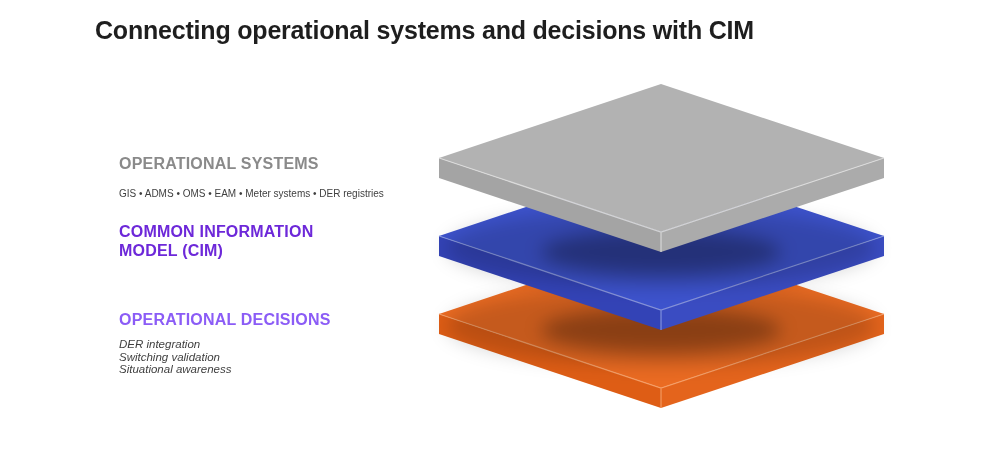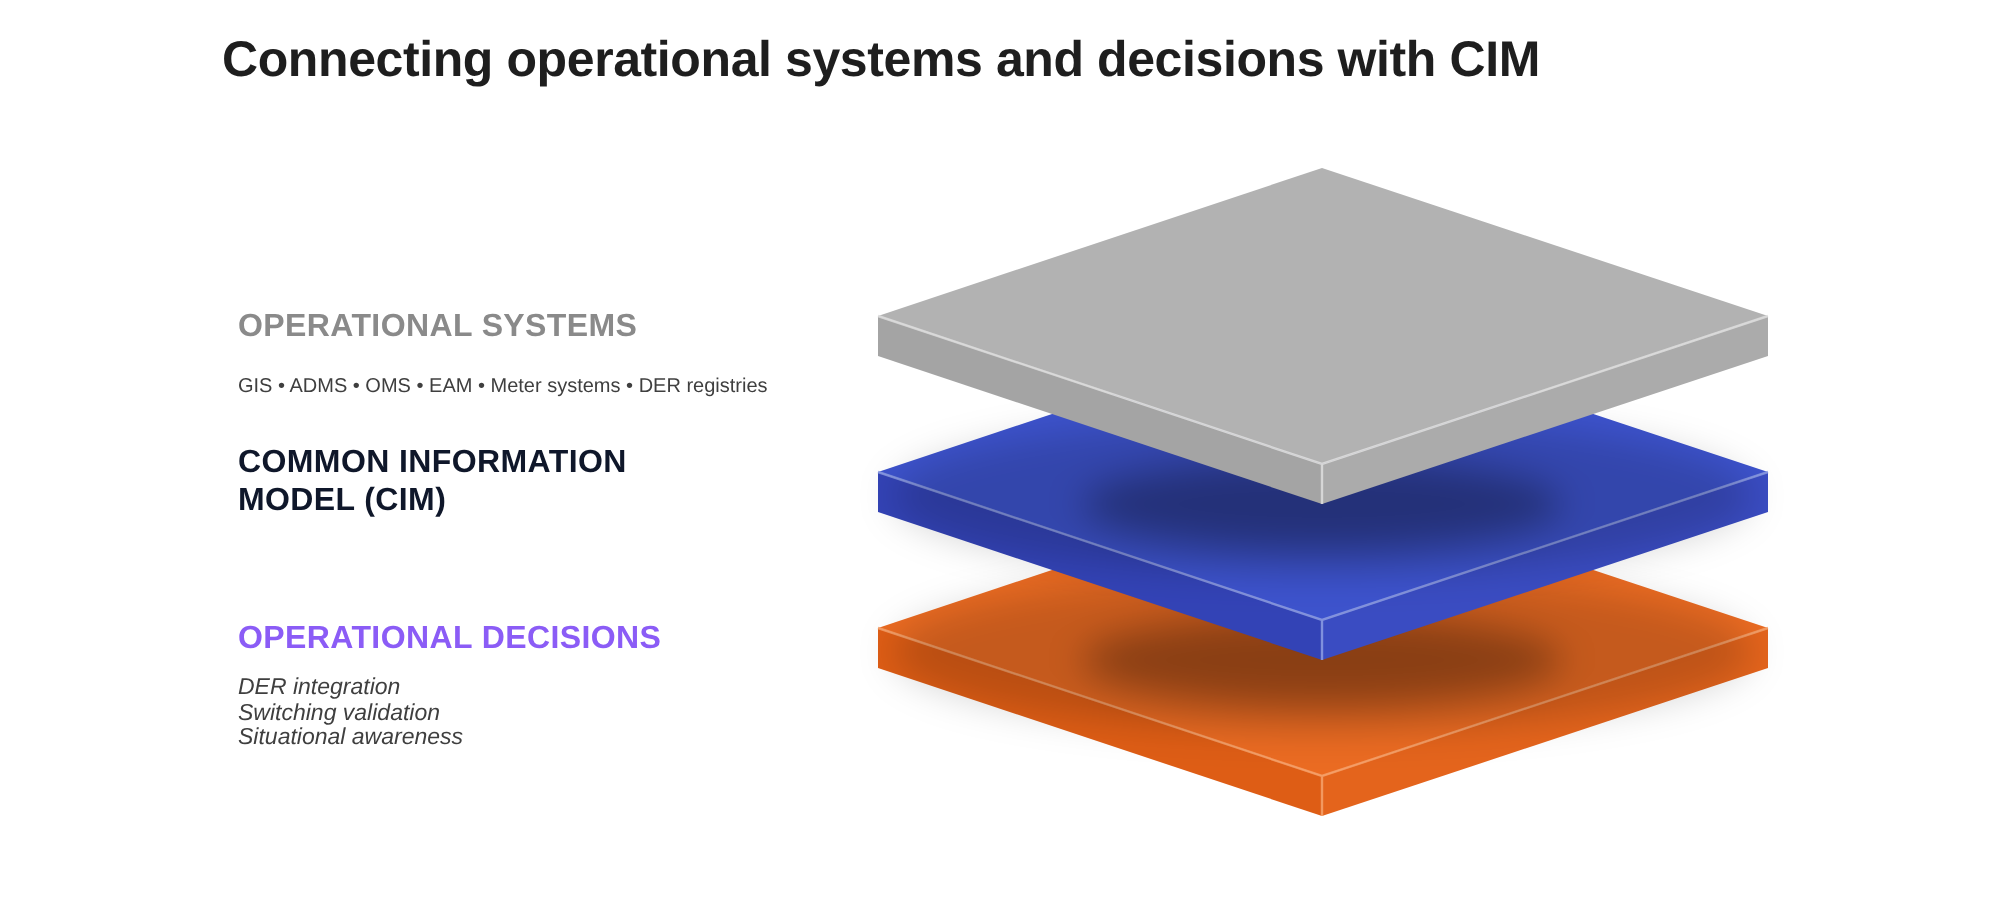--- a/index.html
+++ b/index.html
@@ -7,21 +7,21 @@
   body {
     position: relative;
     width: 1000px;
     height: 458px;
     background: #ffffff;
     overflow: hidden;
     font-family: "Liberation Sans", sans-serif;
   }
   .title {
     position: absolute;
-    left: 111px;
+    left: 95px;
     top: 16px;
     font-size: 25px;
     font-weight: 700;
     letter-spacing: -0.2px;
     color: #1e1e1e;
     white-space: nowrap;
   }
   .label-block { position: absolute; left: 119px; }
   .layer-heading {
     font-size: 16px;
@@ -58,21 +58,21 @@
 <body>
 
 <div class="title">Connecting operational systems and decisions with CIM</div>
 
 <div class="label-block" id="block-os">
   <div class="layer-heading" style="color: rgb(138, 138, 138);">OPERATIONAL SYSTEMS</div>
   <div class="layer-desc">GIS • ADMS • OMS • EAM • Meter systems • DER registries</div>
 </div>
 
 <div class="label-block" id="block-cim">
-  <div class="layer-heading wrap" style="color: #0f172a;">COMMON INFORMATION MODEL (CIM)</div>
+  <div class="layer-heading wrap" style="color: #6d28d9;">COMMON INFORMATION MODEL (CIM)</div>
 </div>
 
 <div class="label-block" id="block-od">
   <div class="layer-heading" style="color: #8b5cf6;">OPERATIONAL DECISIONS</div>
   <div class="layer-list">
     <div class="item">DER integration</div>
     <div class="item">Switching validation</div>
     <div class="item">Situational awareness</div>
   </div>
 </div>

